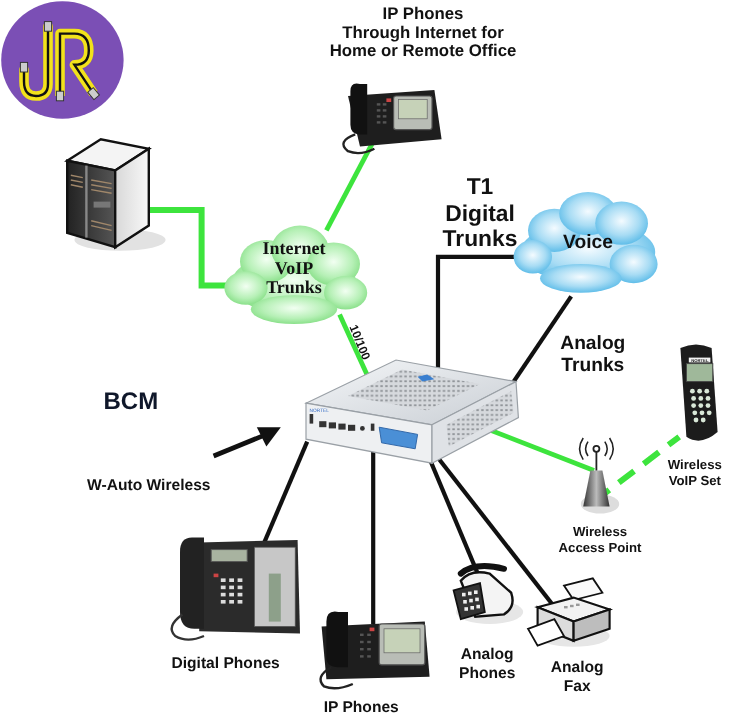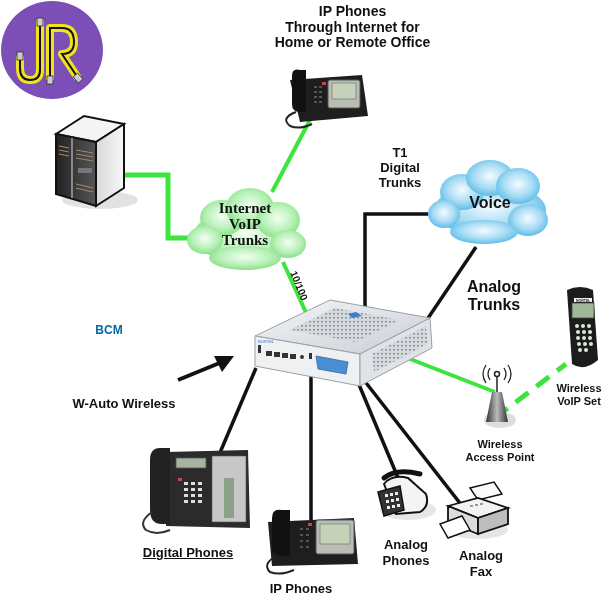--- a/index.html
+++ b/index.html
@@ -284,41 +284,41 @@
 Through Internet for
 Home or Remote Office</div>
 
 
 <div class="lbl" style="left:205px; top:201px; width:80px; font-size:15px; line-height:1.05;font-family:Liberation Serif, serif;">Internet
 VoIP
 Trunks</div>
 
 <div class="lbl" style="left:279px; top:280px; width:40px; font-size:10px; transform:rotate(68deg);">10/100</div>
 
-<div class="lbl" style="left:360px; top:146px; width:80px; font-size:13px; line-height:1.14;">T1
+<div class="lbl" style="left:360px; top:146px; width:80px; font-size:19px; line-height:1.14;">T1
 Digital
 Trunks</div>
 
 <div class="lbl" style="left:458px; top:194px; width:64px; font-size:16px;">Voice</div>
 
 <div class="lbl" style="left:454px; top:278px; width:80px; font-size:16px; line-height:1.15;">Analog
 Trunks</div>
 
-<div class="lbl" style="left:80px; top:324px; width:58px; font-size:12px; color:#0369a1;">BCM</div>
+<div class="lbl" style="left:80px; top:324px; width:58px; font-size:20px; color:#0f172a;">BCM</div>
 
 
 <div class="lbl" style="left:56px; top:397px; width:136px; font-size:13px;">W-Auto Wireless</div>
 
 <div class="lbl" style="left:546px; top:382px; width:66px; font-size:11px; line-height:1.2;">Wireless
 VoIP Set</div>
 
 <div class="lbl" style="left:452px; top:438px; width:96px; font-size:11px; line-height:1.2;">Wireless
 Access Point</div>
 
-<div class="lbl" style="left:130px; top:546px; width:116px; font-size:13px;text-decoration:underline;">Digital Phones</div>
+<div class="lbl" style="left:130px; top:546px; width:116px; font-size:13px;">Digital Phones</div>
 
 <div class="lbl" style="left:260px; top:582px; width:82px; font-size:13px;">IP Phones</div>
 
 <div class="lbl" style="left:370px; top:537px; width:72px; font-size:13px; line-height:1.2;">Analog
 Phones</div>
 
 <div class="lbl" style="left:446px; top:548px; width:70px; font-size:13px; line-height:1.2;">Analog
 Fax</div>
 </div>
 

